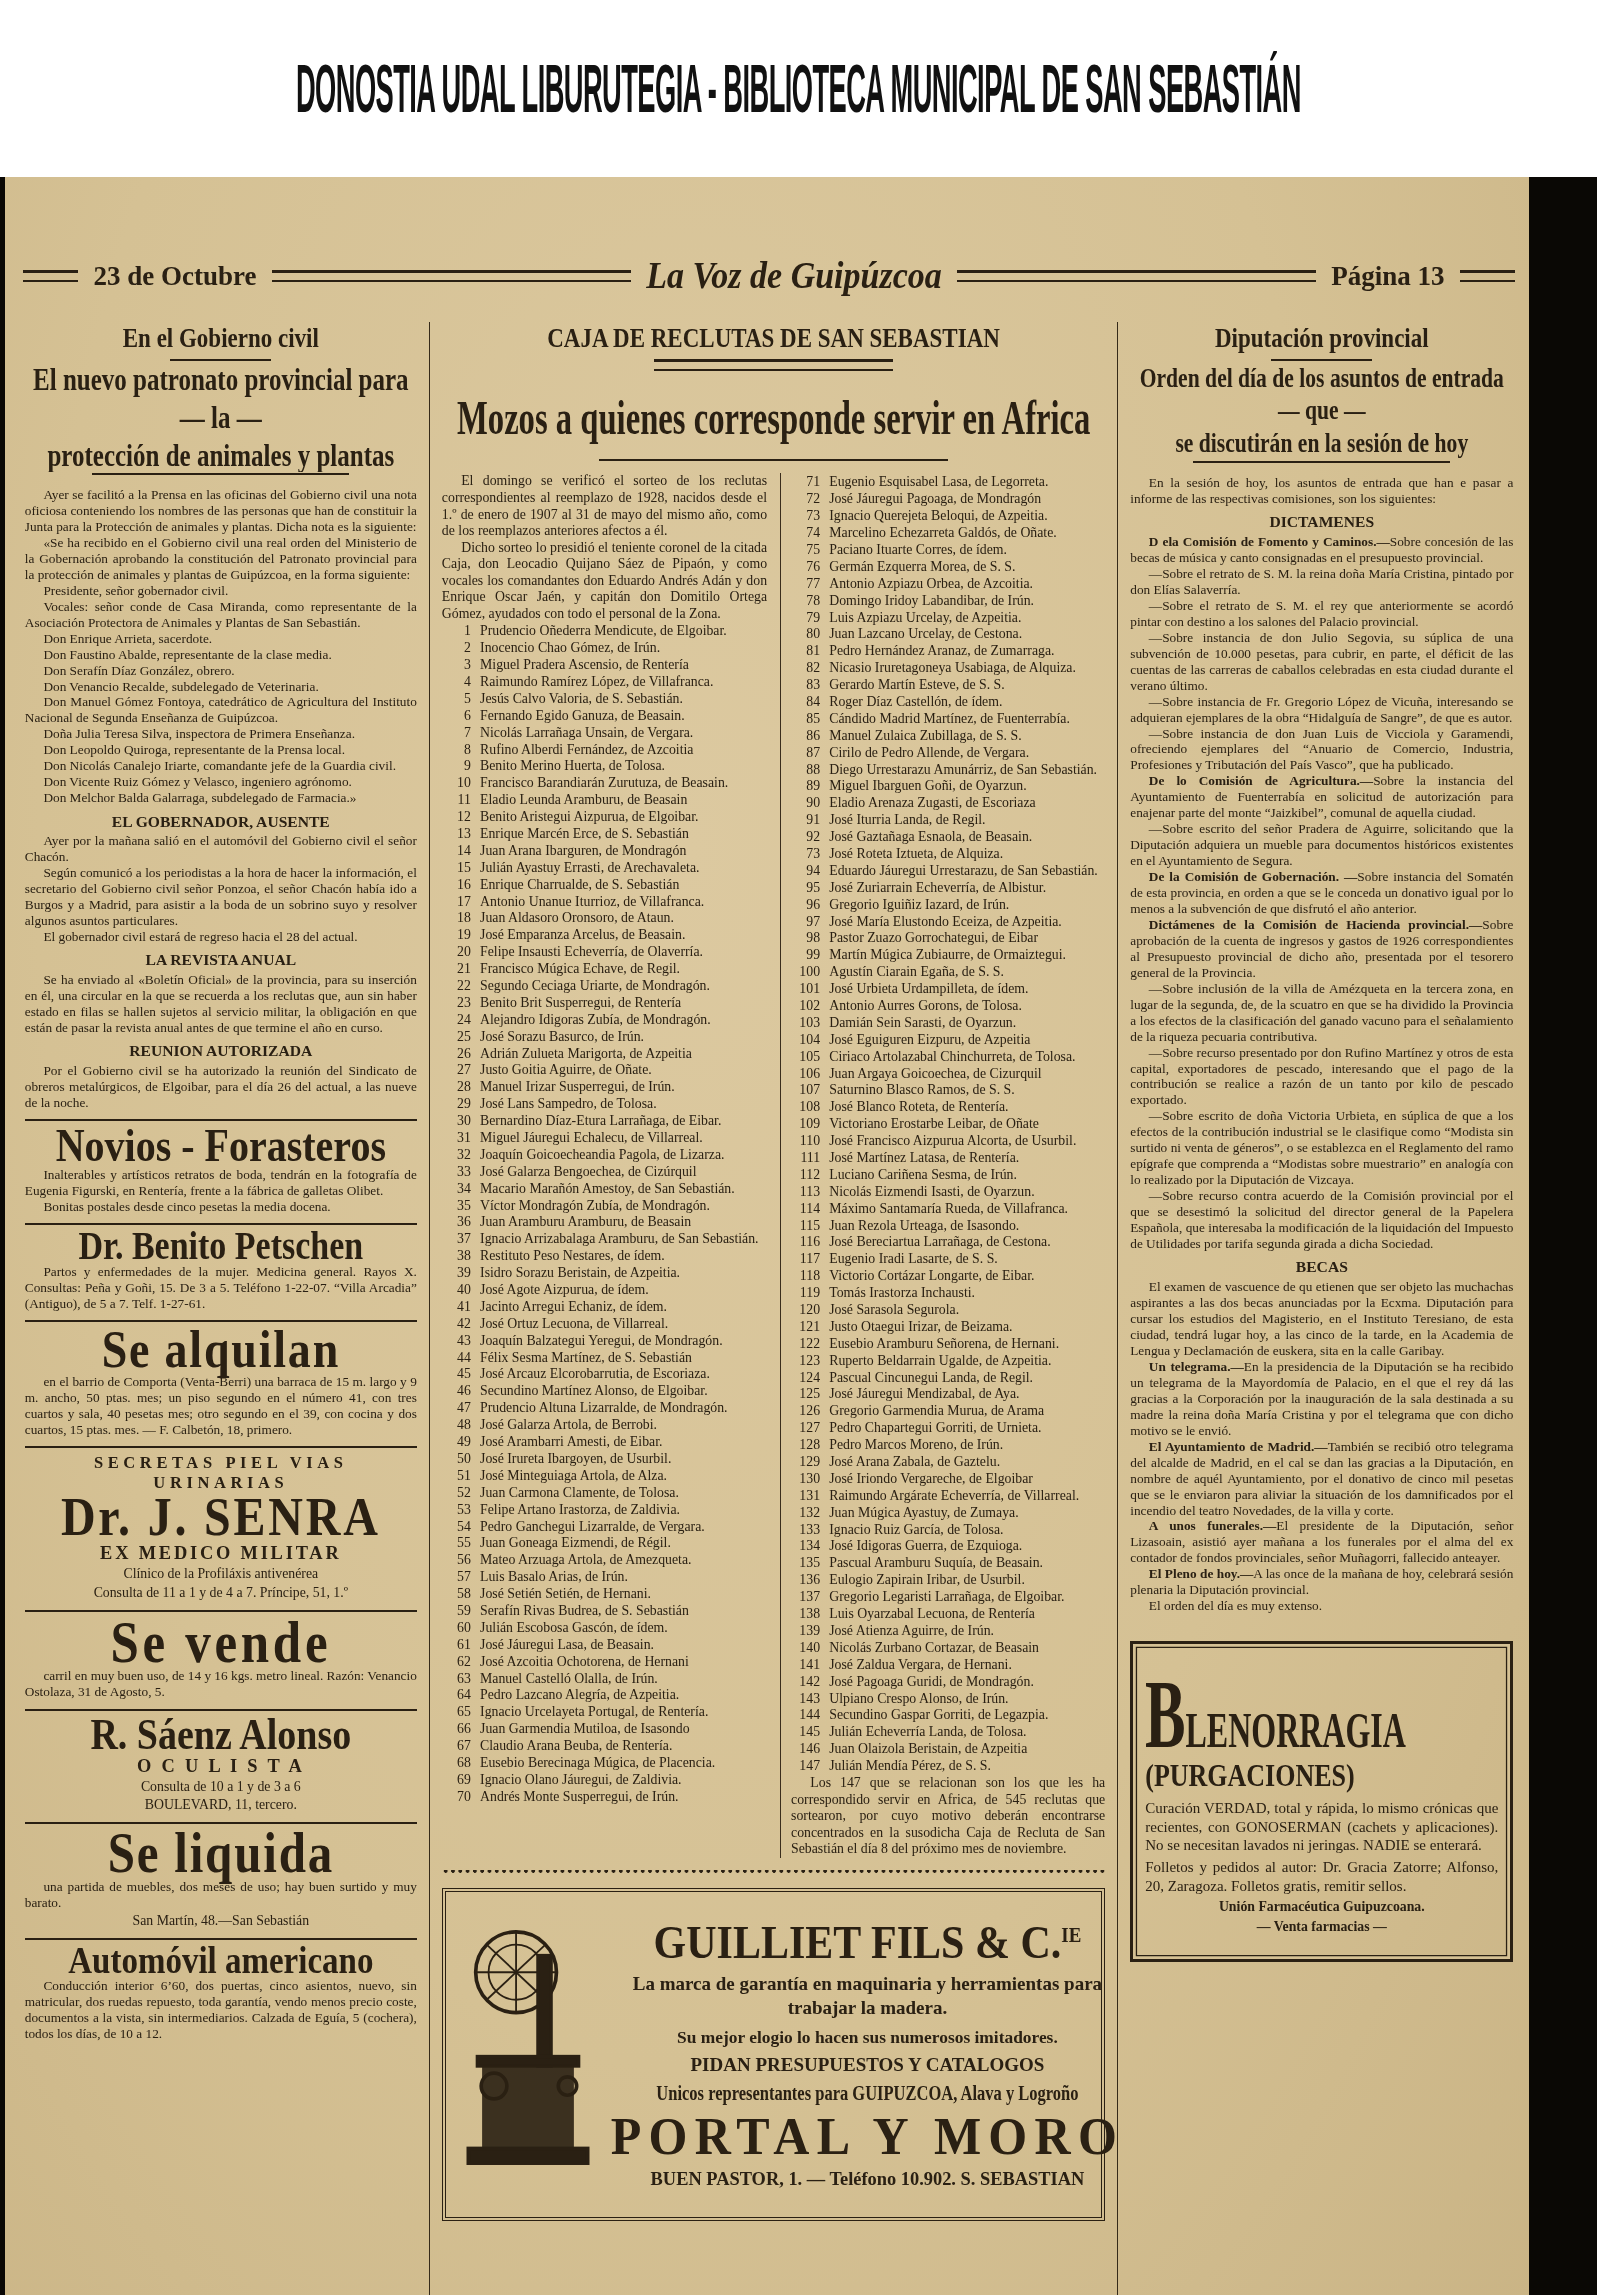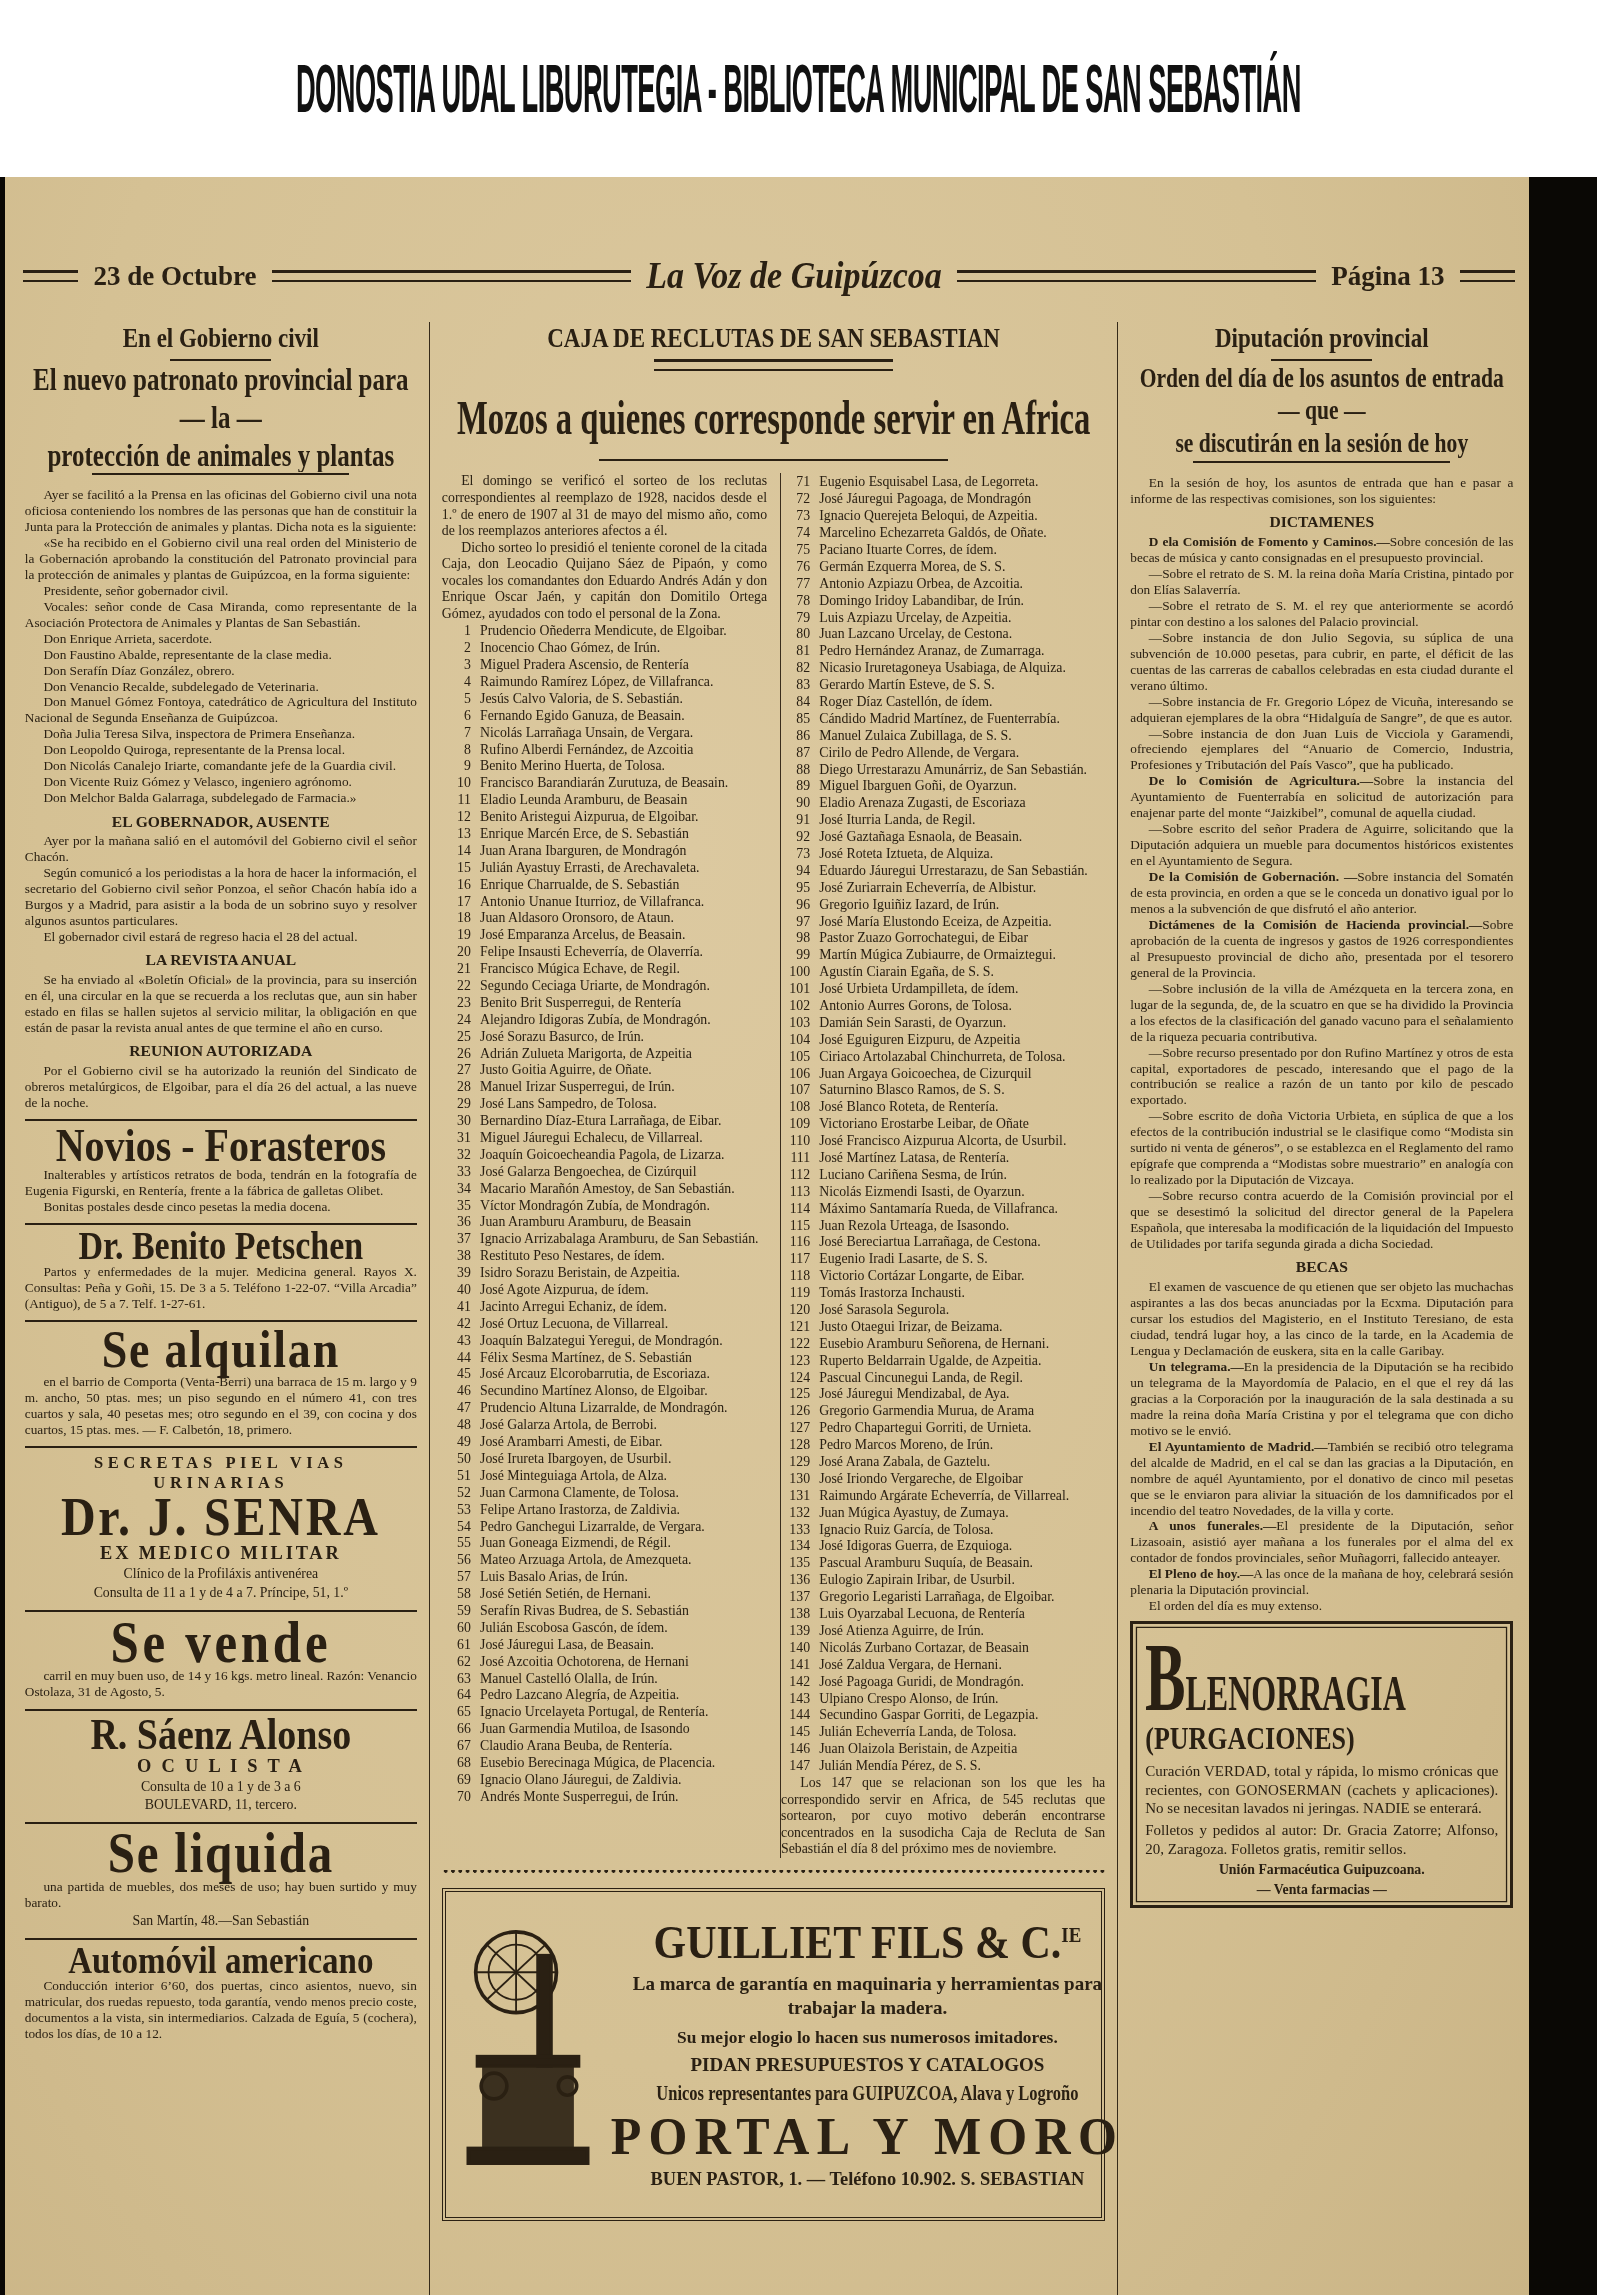--- a/index.html
+++ b/index.html
@@ -37,21 +37,21 @@
   .hl-left{font-size:25px;margin:12px 0;}
   .hl-right{font-size:21.6px;margin:12px 0;}
   .hl-center{font-size:34px;white-space:nowrap;transform:scale(0.96,1.42);margin:27.5px 0 21px;}
   .rule-after-hl{width:257px;margin:4.6px auto 12px;border-top:2.3px solid #2a2013;}
   p.p{font-size:13.3px;line-height:1.2;text-align:justify;margin:0;text-indent:1.4em;}
   .col-center p.p{font-size:13.8px;}
   .subhead{text-align:center;font-weight:bold;font-size:15.6px;margin:6.4px 0 2.8px;}
   b.lead{font-weight:bold;}
   
   .twocol{display:grid;grid-template-columns:1fr 1fr;column-gap:13px;}
-  .subcol{border-left:0.9px solid #3a2d1c;}
+  .subcol{border-left:0.9px solid #3a2d1c;padding-left:10px;}
   .subcol.first{border-left:none;padding-left:0;}
   .li{display:flex;gap:9.2px;font-size:13.8px;line-height:1.16;margin:0.9px 0;}
   .li .num{min-width:29px;text-align:right;font-weight:normal;flex:0 0 auto;}
   .li .txt{flex:1;text-align:justify;}
   .closing{margin-top:4.6px;}
   
   .adrule{border-top:2.3px solid #2a2013;margin:8.3px 0 4.6px;}
   .ad-title{font-weight:bold;text-align:center;line-height:1.02;transform:scaleY(1.15);}
   .t-novios{font-size:40px;}
   .t-petschen{font-size:34px;}
@@ -75,21 +75,21 @@
   .g-title{font-size:42px;font-weight:bold;transform:scaleY(1.1);white-space:nowrap;}
   .g-title sup{font-size:0.45em;}
   .g-line{font-size:19px;font-weight:bold;line-height:1.3;margin:4.6px 0;}
   .g-line.small{font-size:17.4px;}
   .g-reps{font-size:16.5px;font-weight:bold;transform:scaleY(1.25);margin:6.4px 0 2.8px;}
   .g-brand{font-size:50px;font-weight:bold;letter-spacing:7.3px;transform:scaleY(1.05);
            white-space:nowrap;}
   .g-addr{font-size:18.4px;font-weight:bold;margin-top:4.6px;}
   
   #blen{border:3.7px solid #2a2013;box-shadow:inset 0 0 0 2.8px #d5c194, inset 0 0 0 4.1px #2a2013;
-        margin:7px 0 0;padding:7px 12px;}
+        margin:27px 0 0;padding:24px 12px;}
   .blen-title{font-weight:bold;font-size:39px;line-height:0.9;white-space:nowrap;
               transform:scale(0.82,1.3);transform-origin:left center;margin:13.8px 0 2.8px;}
   .blen-title::first-letter{font-size:1.9em;}
   .blen-sub{font-weight:bold;font-size:26px;margin:12px 0 8.3px;transform:scaleY(1.2);}
   .blen-body{font-size:15px;line-height:1.25;text-align:justify;margin:2.8px 0;}
   .blen-center{text-align:center;font-size:13.8px;font-weight:bold;margin:3.7px 0 0;}
 </style>
 </head>
 <body>
 

